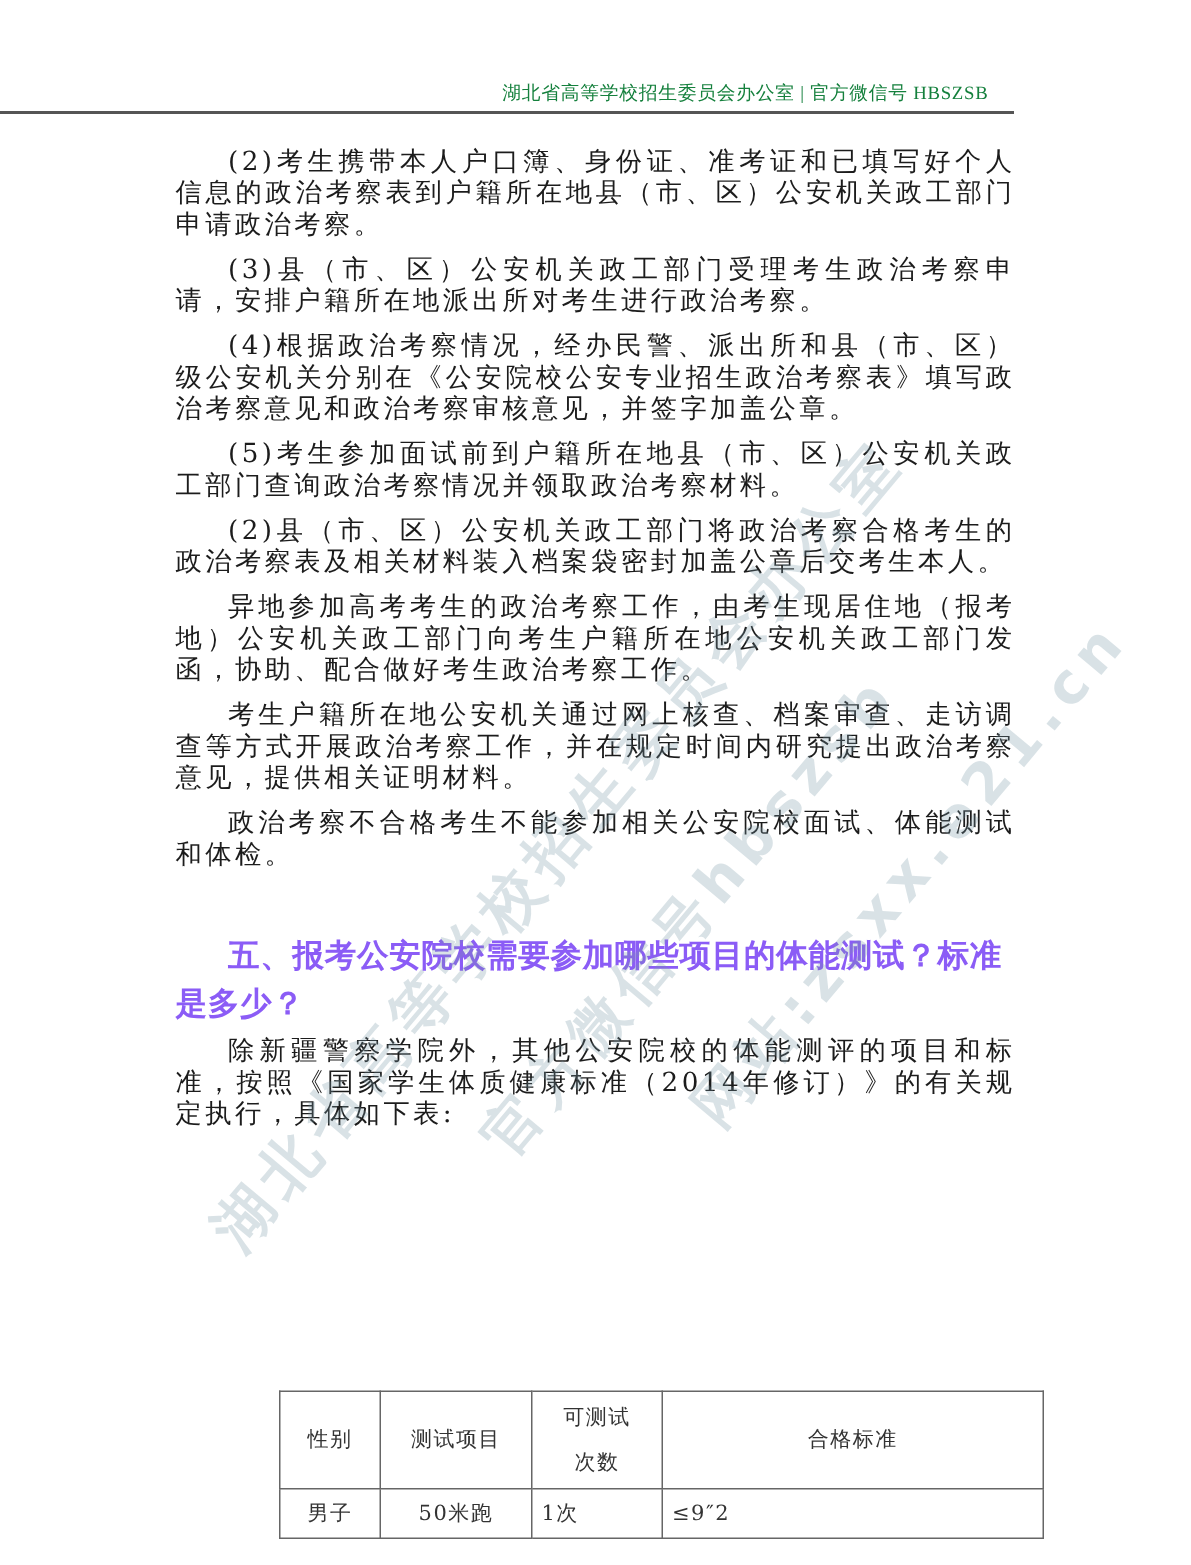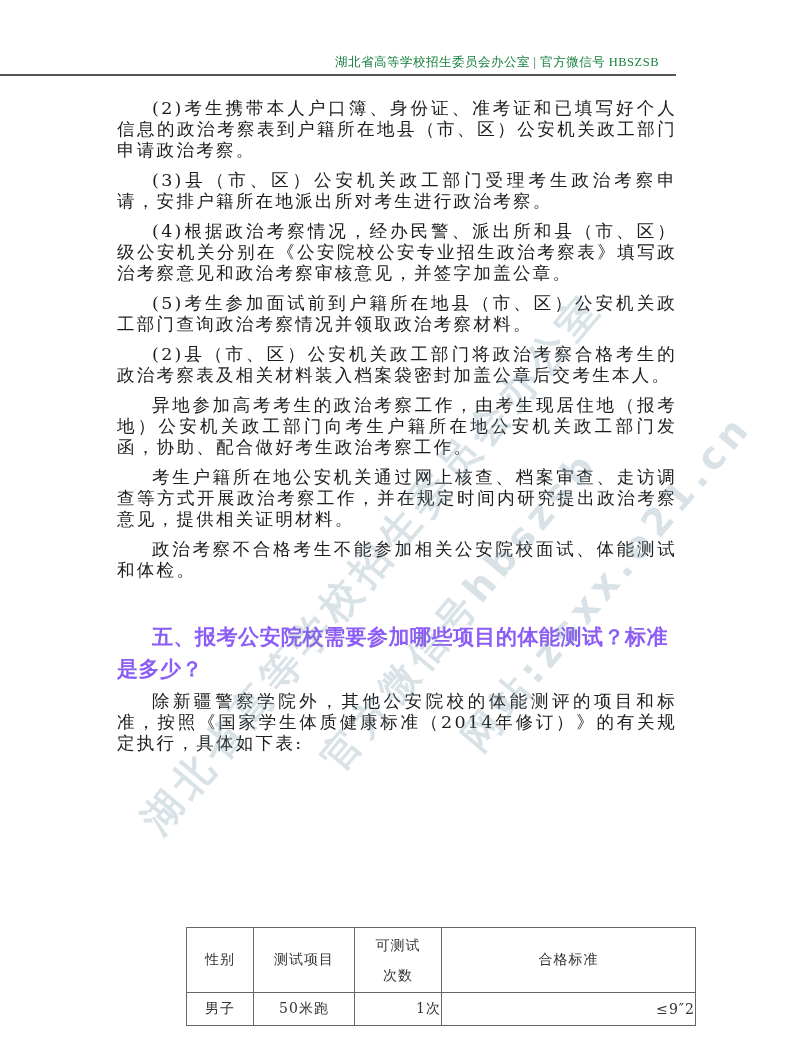--- a/index.html
+++ b/index.html
@@ -26,21 +26,21 @@
   }
   table.data {
     position: absolute; left: 186px; top: 927px; width: 510px; border-collapse: collapse;
     font-size: 14px; color: #333; letter-spacing: 1px;
   }
   table.data td, table.data th {
     border: 1px solid #666; font-weight: normal; text-align: center; padding: 0;
   }
   table.data tr.head th { height: 64px; }
   table.data tr.row td { height: 32px; border-radius: 14px; }
-  table.data td.left { text-align: right; padding-left: 6px; }
+  table.data td.left { text-align: left; padding-left: 6px; }
   .watermark {
     position: absolute; left: 0; top: 0; width: 794px; height: 1043px; pointer-events: none;
   }
   .wm-line {
     position: absolute; font-family: "DejaVu Sans", sans-serif; font-weight: bold;
     color: rgba(120, 150, 165, 0.28); white-space: nowrap; transform-origin: left center;
     transform: rotate(-50deg); letter-spacing: 6px;
   }
 </style>
 </head>

